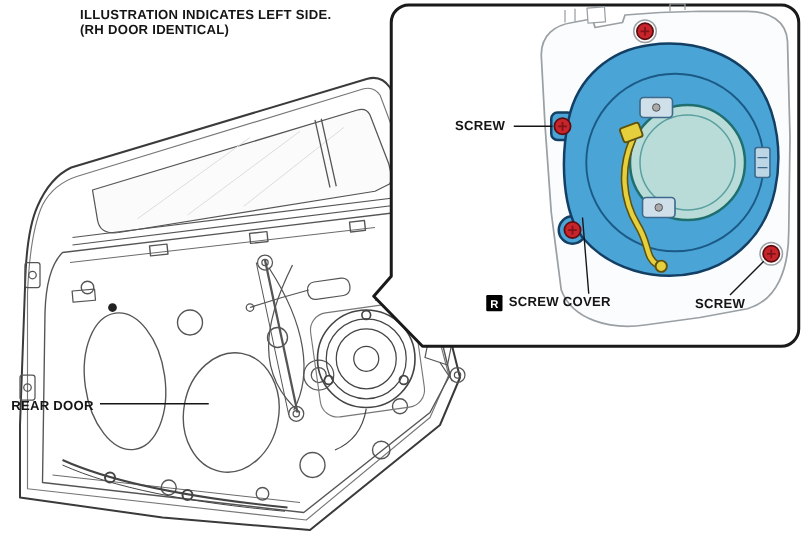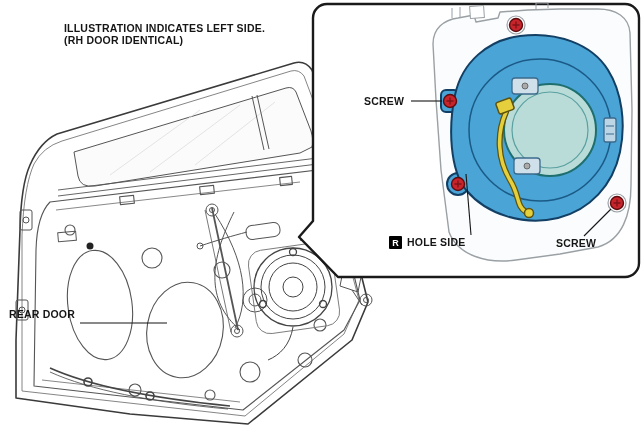--- a/index.html
+++ b/index.html
@@ -5,22 +5,22 @@
   html,body{margin:0;padding:0;background:#fff;}
   .stage{
     position:relative;width:643px;height:429px;background:#fff;overflow:hidden;
     font-family:"Liberation Sans",sans-serif;
   }
   .art{position:absolute;left:0;top:0;}
   .label{
     position:absolute;font-weight:bold;font-size:10.5px;line-height:12px;
     color:#151515;letter-spacing:.2px;white-space:nowrap;
   }
-  .note-block{left:64px;top:22px;}
-  .rear-door-label{left:9px;top:308px;}
+  .note-block{left:64px;top:6px;}
+  .rear-door-label{left:9px;top:319px;}
   .screw-left-label{left:364px;top:95px;}
   .screw-bottom-label{left:556px;top:237px;}
   .cover-label{left:389px;top:236px;display:flex;gap:5px;align-items:flex-start;}
   .badge{
     display:inline-flex;width:13px;height:13px;background:#000;color:#fff;
     font-size:9px;font-weight:bold;align-items:center;justify-content:center;
     border-radius:1px;flex:0 0 auto;
   }
   .cover-text div{white-space:nowrap;}
 </style>
@@ -190,17 +190,17 @@
 
   <div class="label rear-door-label">REAR DOOR</div>
 
   <div class="label screw-left-label">SCREW</div>
 
   <div class="label screw-bottom-label">SCREW</div>
 
   <div class="label cover-label">
     <span class="badge">R</span>
     <span class="cover-text">
-      <div>HOLE SIDE</div>
+      <div>SCREW COVER</div>
     </span>
   </div>
 
 </div>
 
 </body></html>

